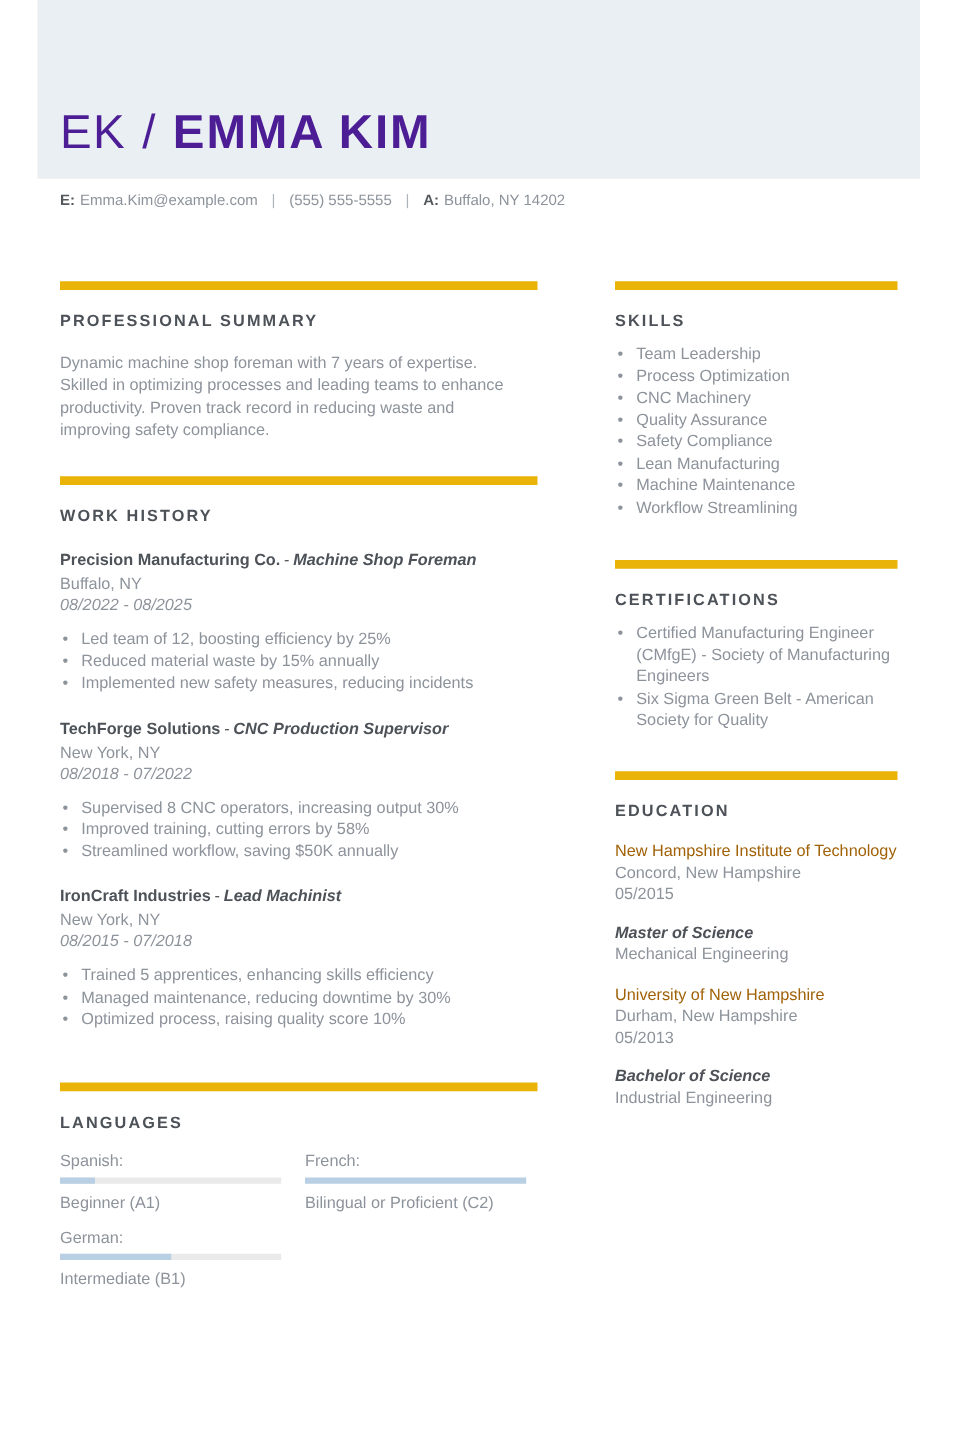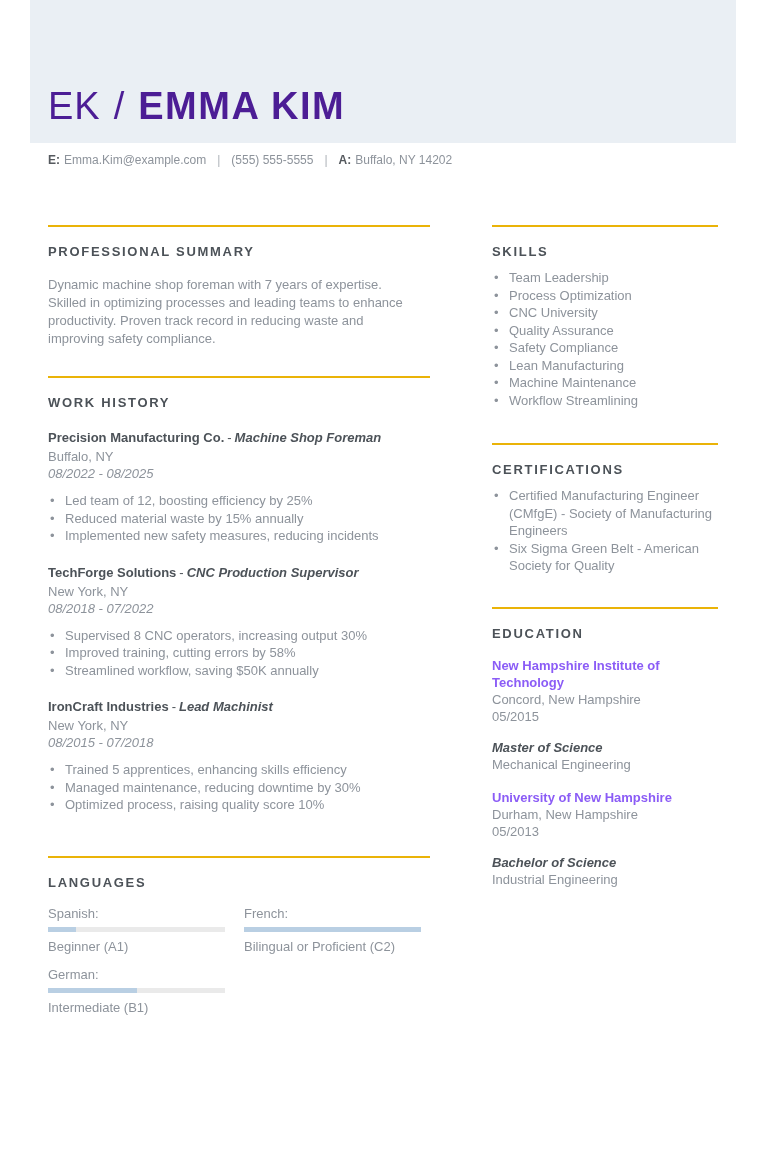--- a/index.html
+++ b/index.html
@@ -23,21 +23,21 @@
 
   .contact-bar { margin:10px 0 0 48px; font-size:12px; color:#8d939b; white-space:nowrap; }
   .contact-bar .lbl { font-weight:700; color:#55595e; margin-right:4px; }
   .pipe { margin:0 11px; color:#aeb3b9; }
 
   
   .columns { display:flex; margin-top:58px; padding-left:48px; gap:62px; }
   .col-left  { width:382px; flex:none; }
   .col-right { width:226px; flex:none; }
 
-  .section { border-top:2px solid #eab308; padding-top:17px; }
+  .section { border-top:7px solid #eab308; padding-top:17px; }
   .sec-title { font-size:13px; font-weight:700; letter-spacing:1.7px; color:#4c5258; }
 
   .section-work { margin-top:28px; }
   .section-languages { margin-top:42px; }
   .section-certifications { margin-top:34px; }
   .section-education { margin-top:32px; }
 
   
   .summary-text { margin-top:17px; font-size:13px; line-height:18px; color:#8d939b; width:375px; }
 
@@ -55,21 +55,21 @@
 
   
   .lang-grid { display:grid; grid-template-columns:177px 177px; column-gap:19px; row-gap:13px; margin-top:16px; }
   .lang-name  { font-size:13px; color:#8d939b; }
   .lang-bar   { margin-top:6px; height:5px; background:#eaeaea; }
   .lang-fill  { height:100%; background:#b9cfe3; }
   .lang-level { margin-top:7px; font-size:13px; color:#8d939b; }
 
   
   .edu-school  { margin-top:16px; }
-  .school-name { font-size:13px; font-weight:700; color:#8b5cf6; line-height:17px; }
+  .school-name { font-size:13px; font-weight:400; color:#a16207; line-height:17px; }
   .school-loc, .school-date { font-size:13px; color:#8d939b; line-height:17px; }
   .degree      { margin-top:14px; }
   .degree-name { font-size:13px; font-weight:700; font-style:italic; color:#4c5258; line-height:17px; }
   .degree-field{ font-size:13px; color:#8d939b; line-height:17px; }
 </style>
 </head>
 <body>
 
 <div class="page">
 
@@ -168,21 +168,21 @@
 
     </div>
 
     <div class="col-right">
 
       <div class="section section-skills">
         <div class="sec-title">SKILLS</div>
         <ul class="bullets">
           <li>Team Leadership</li>
           <li>Process Optimization</li>
-          <li>CNC University</li>
+          <li>CNC Machinery</li>
           <li>Quality Assurance</li>
           <li>Safety Compliance</li>
           <li>Lean Manufacturing</li>
           <li>Machine Maintenance</li>
           <li>Workflow Streamlining</li>
         </ul>
       </div>
 
       <div class="section section-certifications">
         <div class="sec-title">CERTIFICATIONS</div>

